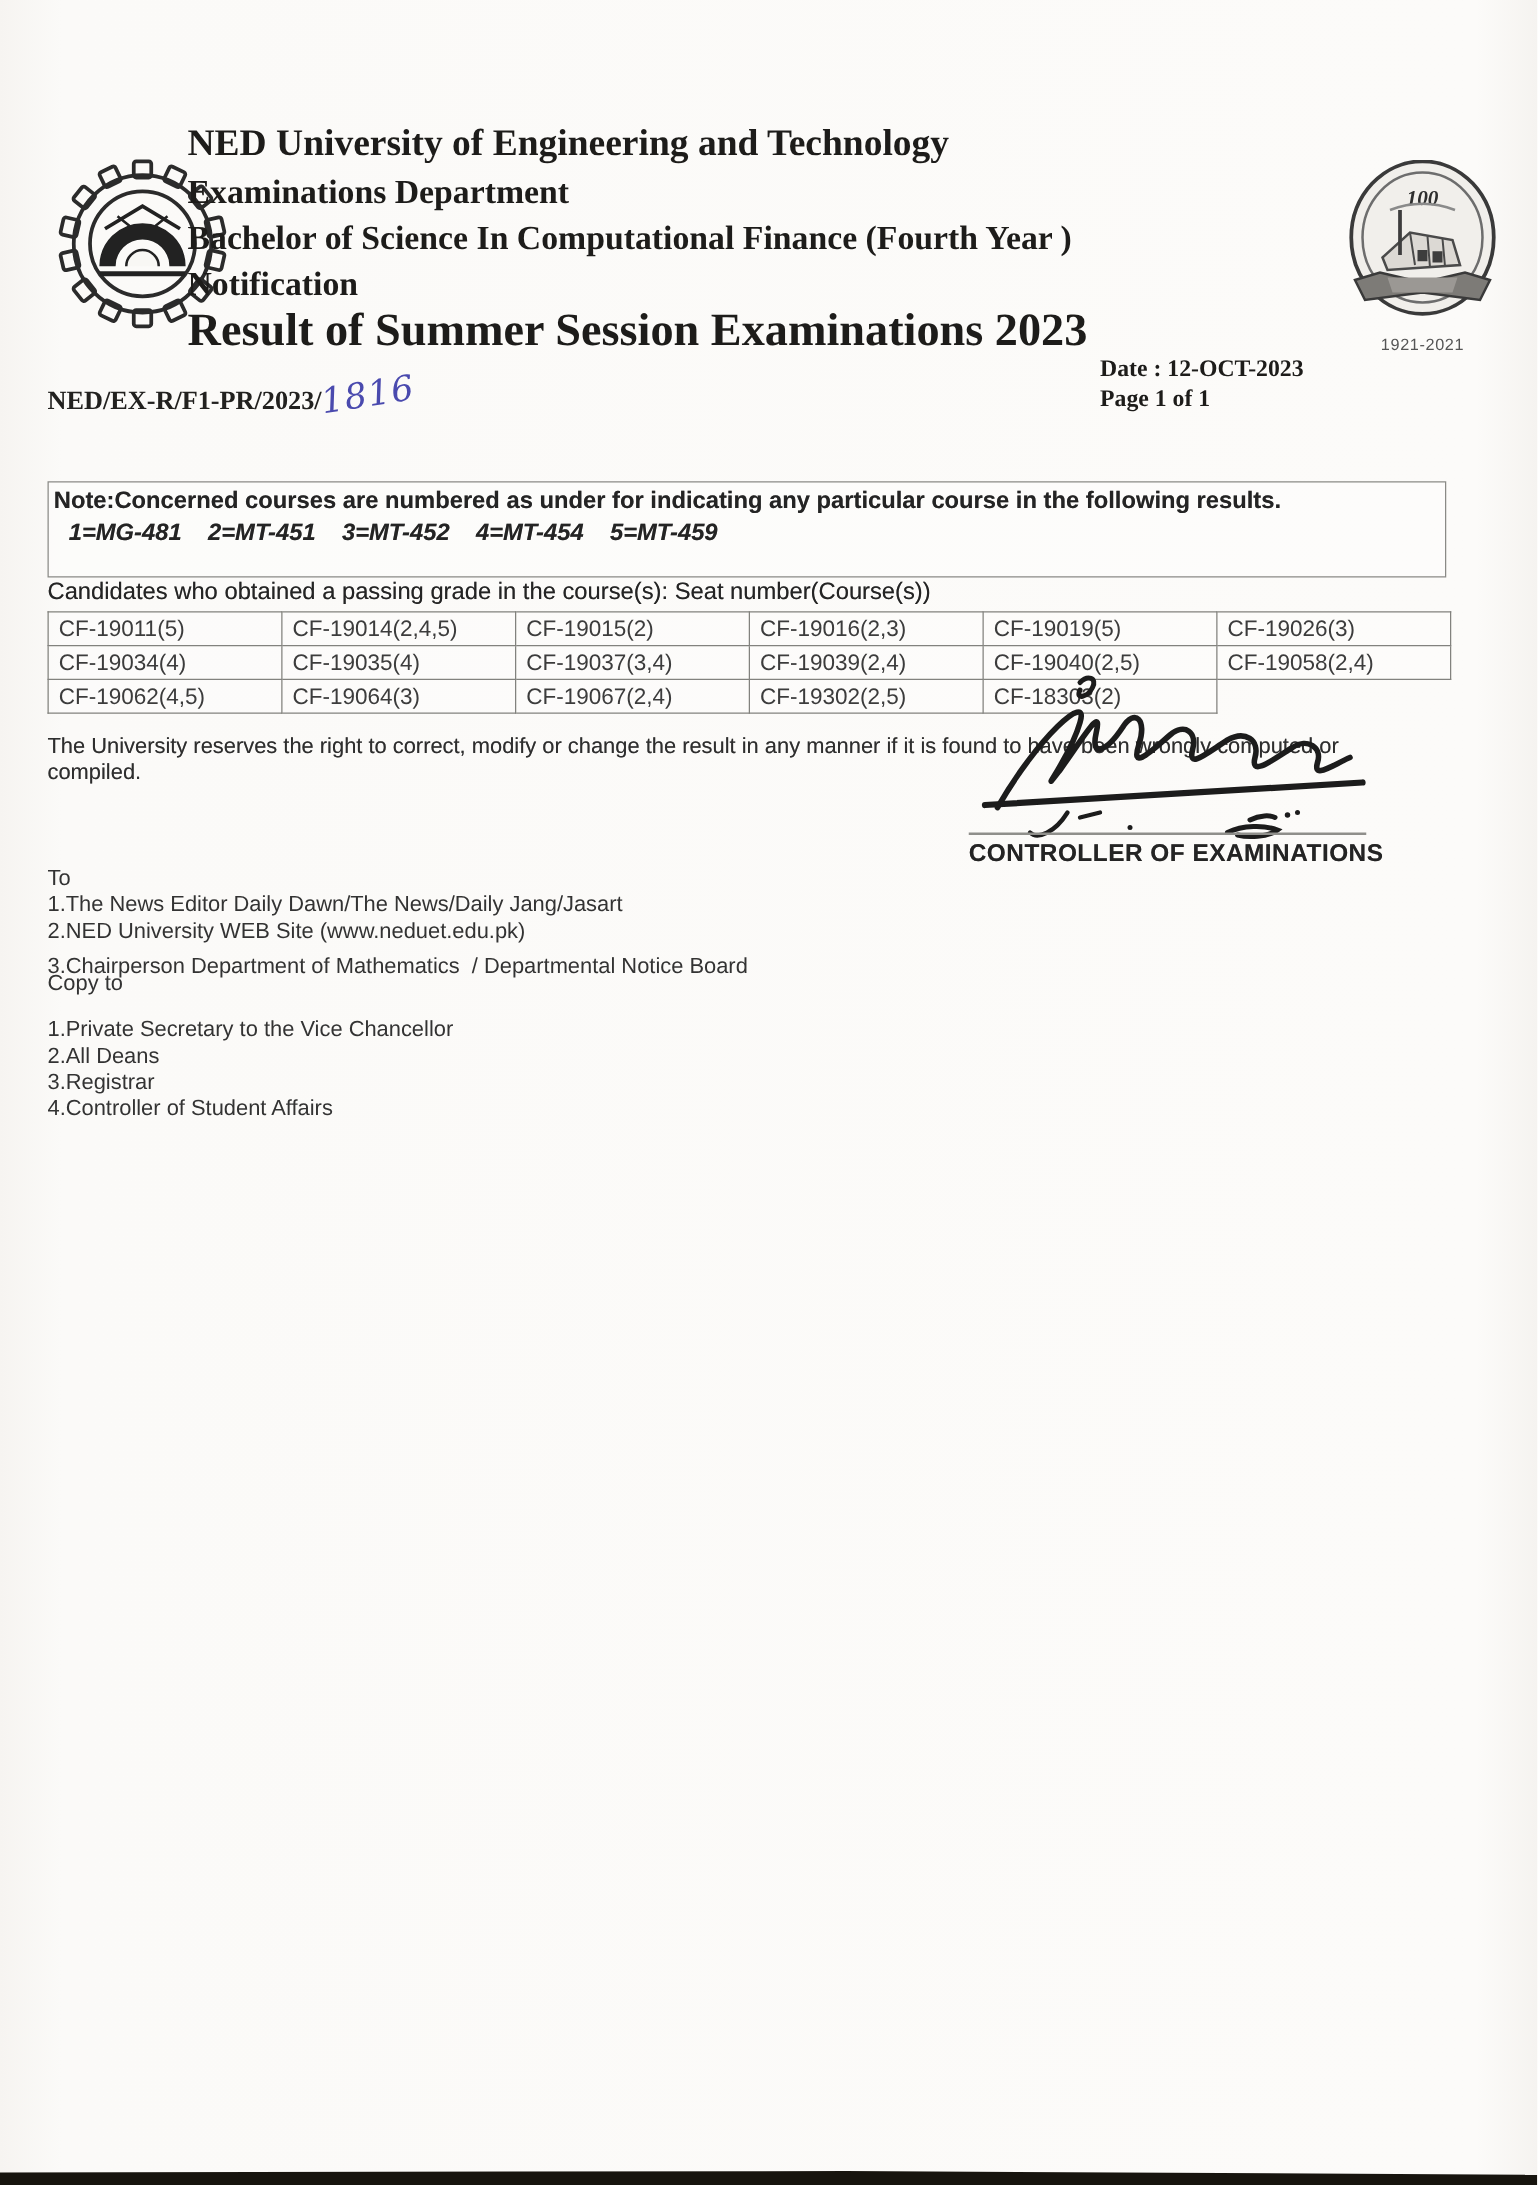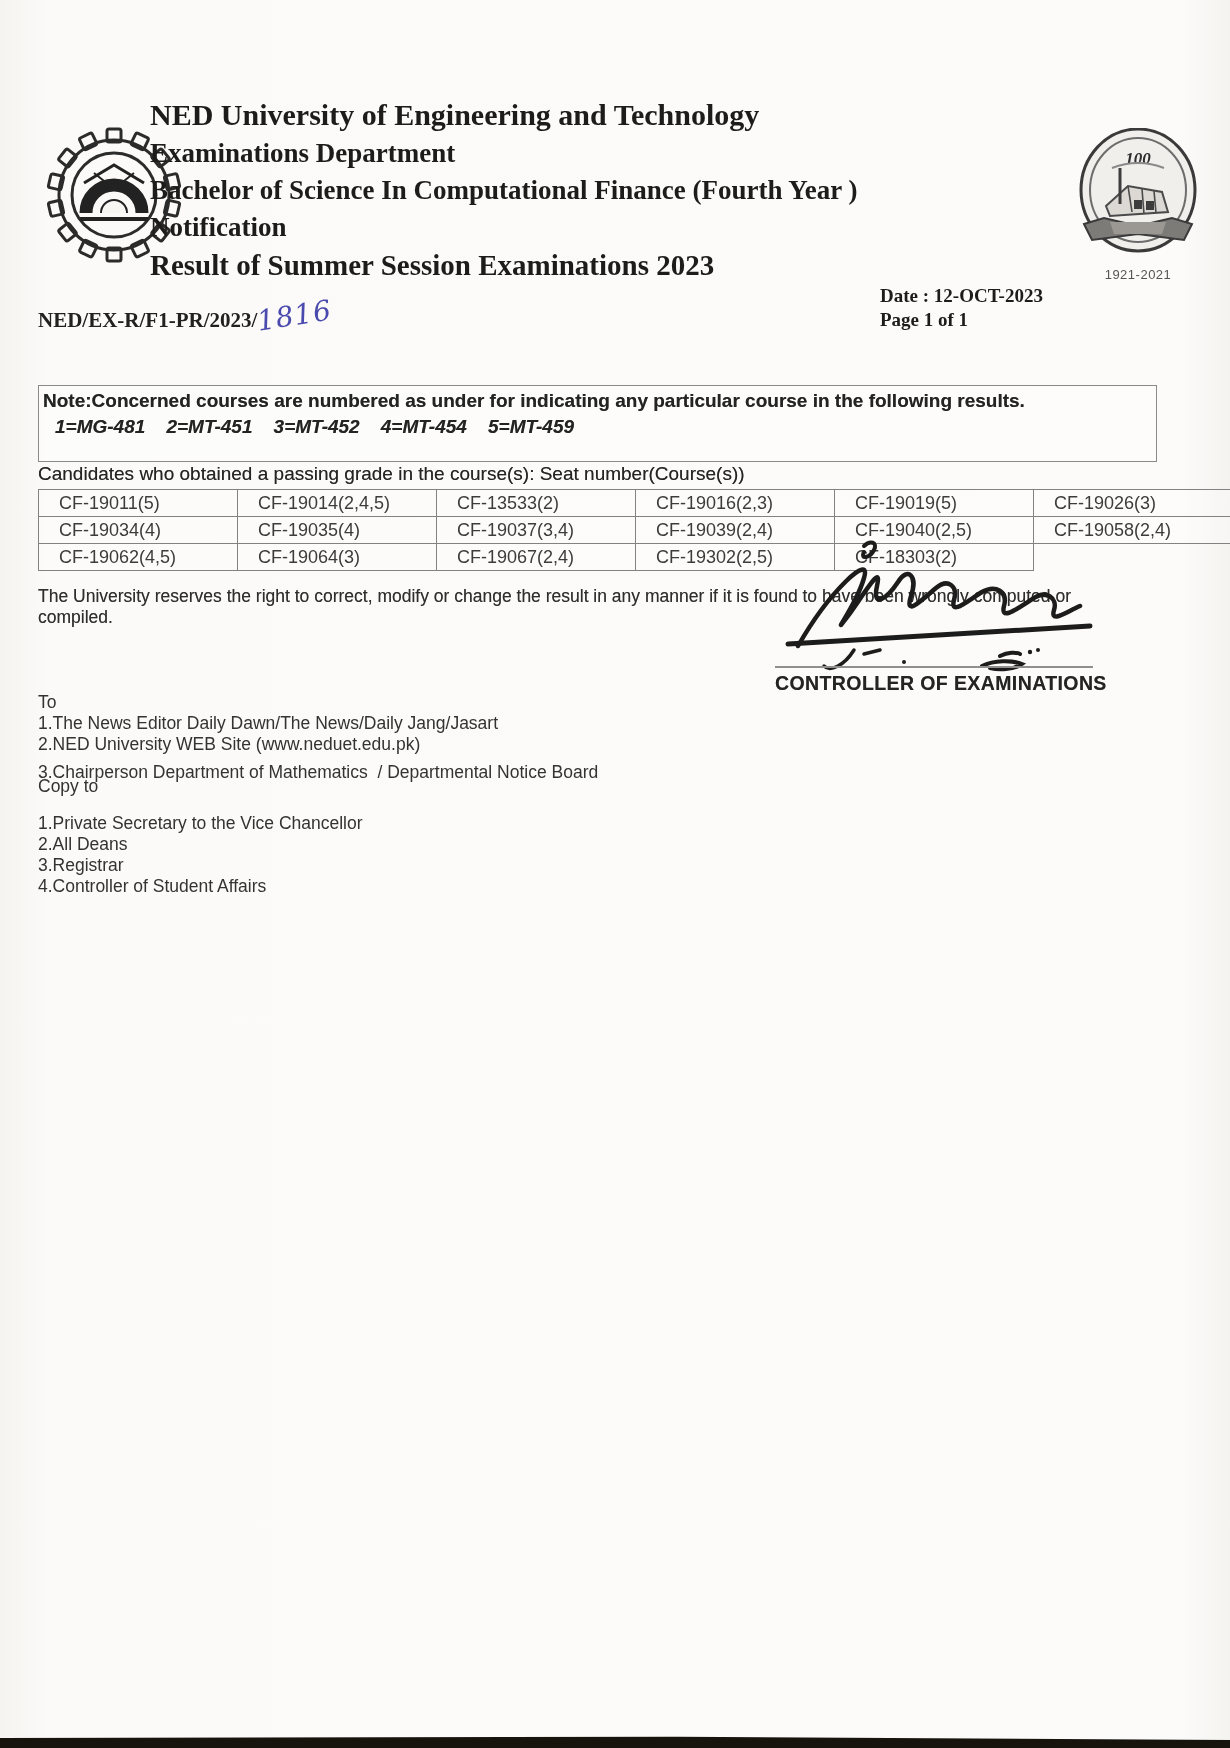--- a/index.html
+++ b/index.html
@@ -16,21 +16,21 @@
   
   .header-block{
     position:absolute;left:150px;top:95px;width:840px;
     text-align:left;color:#1d1c1a;
     font-family:"Liberation Serif", serif;font-weight:bold;
   }
   .h-university{font-size:30px;line-height:40px;}
   .h-dept{font-size:27px;line-height:37px;}
   .h-program{font-size:27px;line-height:37px;}
   .h-notification{font-size:27px;line-height:36px;}
-  .h-result{font-size:29px;line-height:40px;}
+  .h-result{font-size:37px;line-height:40px;}
   .date-block{
     position:absolute;left:880px;top:284px;
     font-family:"Liberation Serif", serif;font-weight:bold;
     font-size:19px;color:#1d1c1a;line-height:24px;
   }
   .ref-line{
     position:absolute;left:38px;top:301px;
     font-family:"Liberation Serif", serif;font-weight:bold;
     font-size:21px;color:#22211f;
   }
@@ -71,21 +71,21 @@
     text-align:center;
   }
   table.results{
     position:absolute;left:38px;top:489px;
     border-collapse:collapse;table-layout:fixed;width:1072px;
   }
   table.results td{
     border:1px solid #82827e;
     width:178px;height:26px;
     font-size:18px;color:#3c3c3c;
-    padding:0 0 0 20px;white-space:nowrap;overflow:hidden;
+    padding:0 0 0 8px;white-space:nowrap;overflow:hidden;
     background:rgba(255,255,255,0.25);
   }
   .disclaimer{
     position:absolute;left:38px;top:586px;width:1100px;
     font-size:17.5px;color:#2e2e2e;
     text-shadow:0 0 0.4px rgba(40,40,40,0.5);
   }
   
   .signature-wrap{position:absolute;left:768px;top:538px;width:340px;height:140px;pointer-events:none;}
   .controller-rule{
@@ -191,21 +191,21 @@
     <div class="note-line2">1=MG-481    2=MT-451    3=MT-452    4=MT-454    5=MT-459</div>
   </div>
 
   <div class="candidates-heading">Candidates who obtained a passing grade in the course(s): Seat number(Course(s))</div>
 
   <table class="results">
     <tbody>
       <tr>
         <td>CF-19011(5)</td>
         <td>CF-19014(2,4,5)</td>
-        <td>CF-13533(2)</td>
+        <td>CF-19015(2)</td>
         <td>CF-19016(2,3)</td>
         <td>CF-19019(5)</td>
         <td>CF-19026(3)</td>
       </tr>
       <tr>
         <td>CF-19034(4)</td>
         <td>CF-19035(4)</td>
         <td>CF-19037(3,4)</td>
         <td>CF-19039(2,4)</td>
         <td>CF-19040(2,5)</td>

